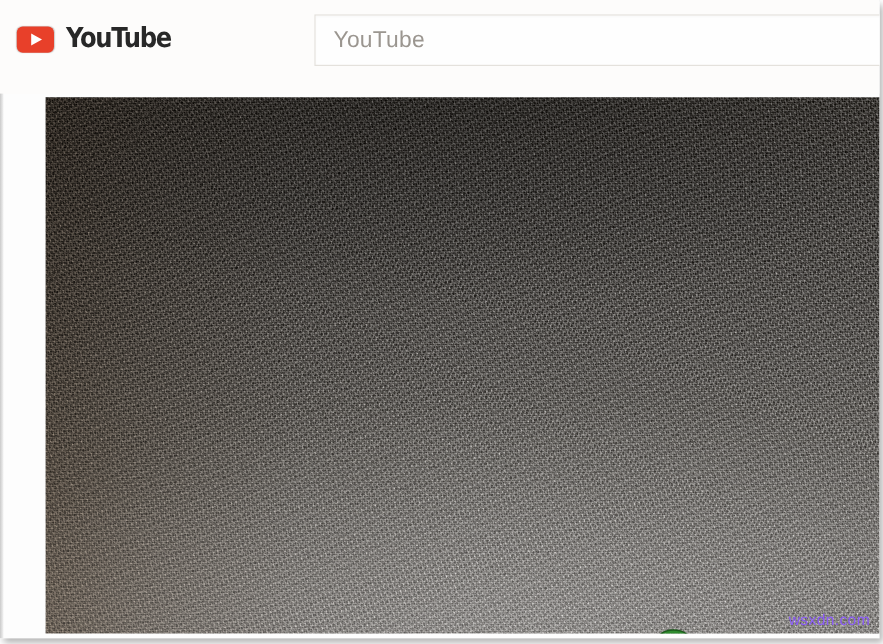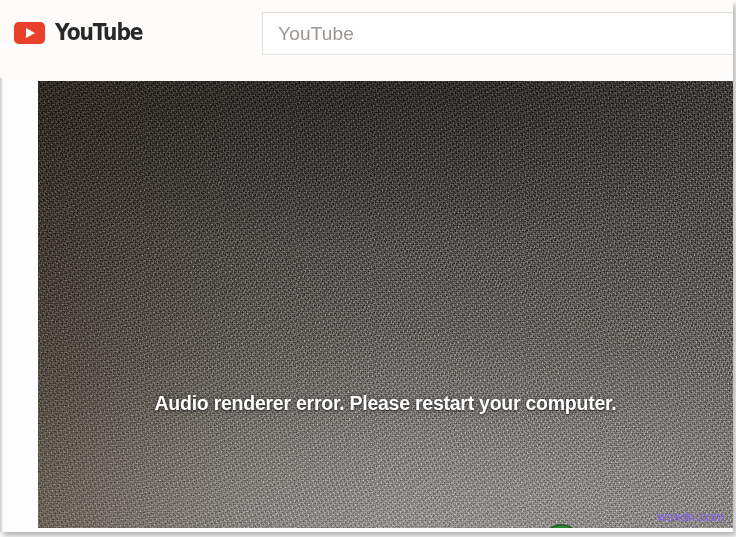--- a/index.html
+++ b/index.html
@@ -302,21 +302,20 @@
         <div class="video-base"></div>
         <div class="noise-a"></div>
         <div class="noise-b"></div>
         <div class="noise-c"></div>
         <div class="noise-d"></div>
         <div class="scanlines"></div>
         <div class="video-warm"></div>
         <div class="video-vignette"></div>
       </div>
 
-      <div class="error-text">Audio renderer error. Please restart your computer.</div>
 
       <div class="watermark">
 
         <svg class="wm-mascot" viewBox="0 0 44 54">
 
           <path d="M9 17 C9 12 13 9 22 9 C31 9 35 13 35 18 L34 33 C33 41 29 47 24 48 C19 49 14 44 12 36 Z" fill="#f2e3bd" stroke="#6b5a30" stroke-width="1.4"></path>
 
           <path d="M6 17 C6 8 13 2 22 2 C32 2 39 8 39 17 C39 18.5 37 19 35 18.6 C30 17.6 14 17.6 9 18.6 C7.2 19 6 18.4 6 17 Z" fill="#2e8b2e" stroke="#1c5c1c" stroke-width="1.3"></path>
           <path d="M7 16.5 C13 14.8 31 14.8 38 16.5" fill="none" stroke="#1f6b1f" stroke-width="1.6"></path>
 

